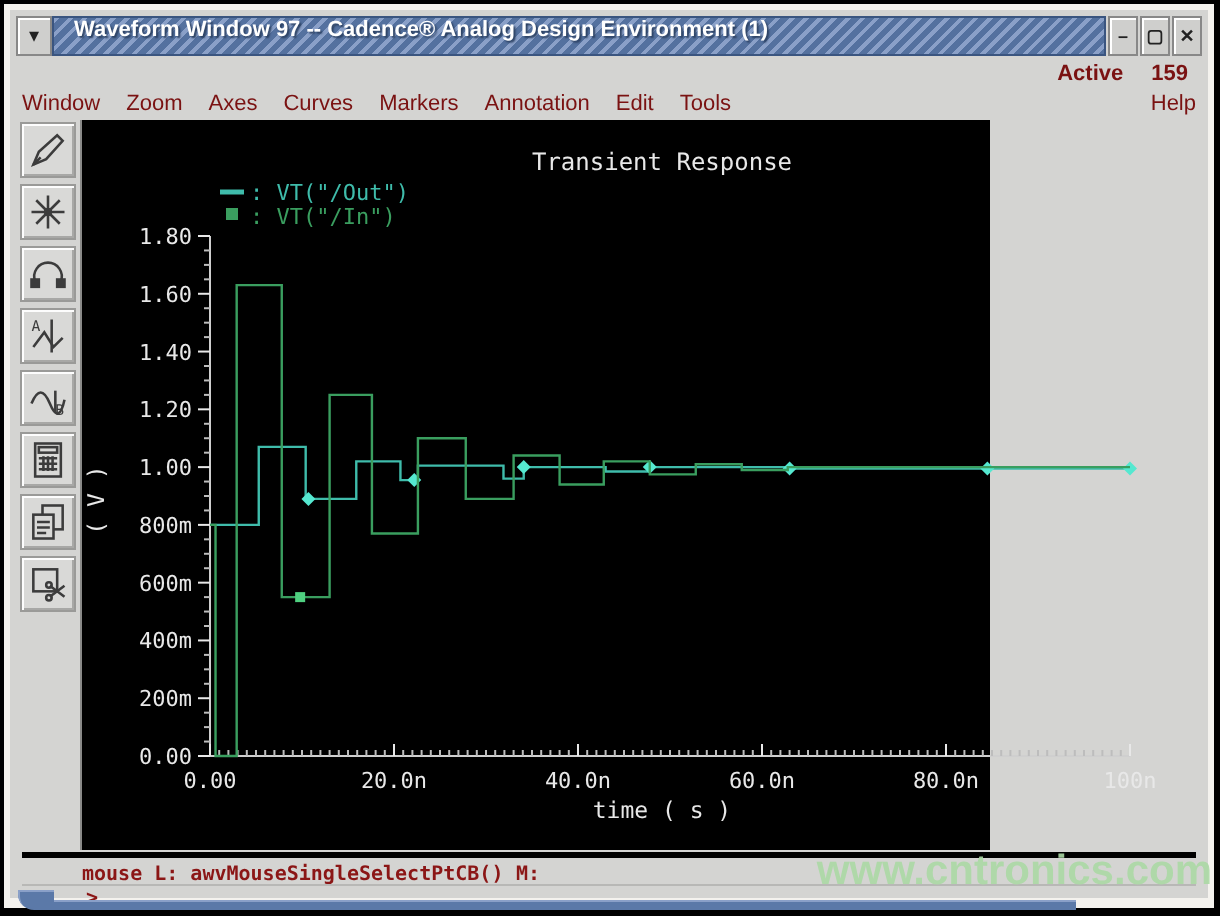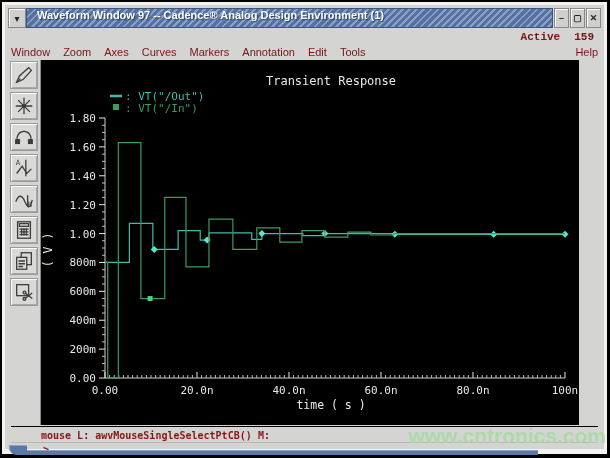--- a/index.html
+++ b/index.html
@@ -24,41 +24,41 @@
                  border:1px solid #3a5580; }
   .title-text { color:#fff; font-size:11px; font-weight:bold;
                 text-shadow:1px 1px 1px #2a3f60; white-space:nowrap; }
   .win-btn { width:15px; margin-left:1px; background:#cfcfcd;
              border:1px solid #888; box-shadow:inset 1px 1px 0 #fff;
              display:flex; align-items:center; justify-content:center;
              font-size:9px; font-weight:bold; color:#222; cursor:default; }
   
   .active-row { position:absolute; top:25px; right:10px; height:13px;
                 display:flex; gap:14px; align-items:center; }
-  .active-row span { color:#7a1212; font-size:11px; font-weight:bold;font-family:Liberation Mono, monospace; }
+  .active-row span { color:#7a1212; font-size:11px; font-weight:bold; }
   
   .menubar { position:absolute; left:6px; top:39px; right:6px; height:15px;
              display:flex; gap:13px; align-items:center; }
   .menu-item { color:#7a1212; font-size:11px; font-weight:normal; cursor:default; }
   .menu-help { margin-left:auto; }
   
   .main { position:absolute; left:3px; top:55px; width:601px; height:365px; }
   .toolbar { position:absolute; left:0; top:0; width:33px; height:365px;
              background:#d4d4d2; border-right:1px solid #8a8a88; padding:1px 2px; }
   .tool-btn { width:28px; height:28px; margin-bottom:3px; background:#d9d9d7;
               border:1px solid #9a9a98;
               box-shadow:inset 1px 1px 0 #fdfdfd, inset -1px -1px 0 #a8a8a6;
               display:flex; align-items:center; justify-content:center; cursor:default; }
   .tool-btn svg { stroke:#3c3c3c; fill:none; stroke-width:1.4; }
-  .canvas-wrap { position:absolute; left:33px; top:0; width:538px; height:365px;
+  .canvas-wrap { position:absolute; left:33px; top:0; width:454px; height:365px;
                  background:#000; }
   .canvas-wrap svg { display:block; }
   
   .statusbar { position:absolute; left:6px; top:421px; right:6px; height:16px;
-               border-top:1px solid #000000; }
+               border-top:3px solid #000000; }
   .statusbar span { position:absolute; top:3px; color:#8b1616; font-size:10px;
                     font-weight:bold; font-family:"DejaVu Sans Mono", monospace;
                     white-space:nowrap; }
   .status-left  { left:30px; }
   .status-mid   { left:247px; }
   .status-right { left:414px; }
   .promptrow { position:absolute; left:6px; top:437px; right:6px; height:13px;
                border-top:1px solid #b8b8b6; }
   .prompt-text { position:absolute; left:32px; top:1px; color:#8b1616;
                  font-size:10px; font-weight:bold;

